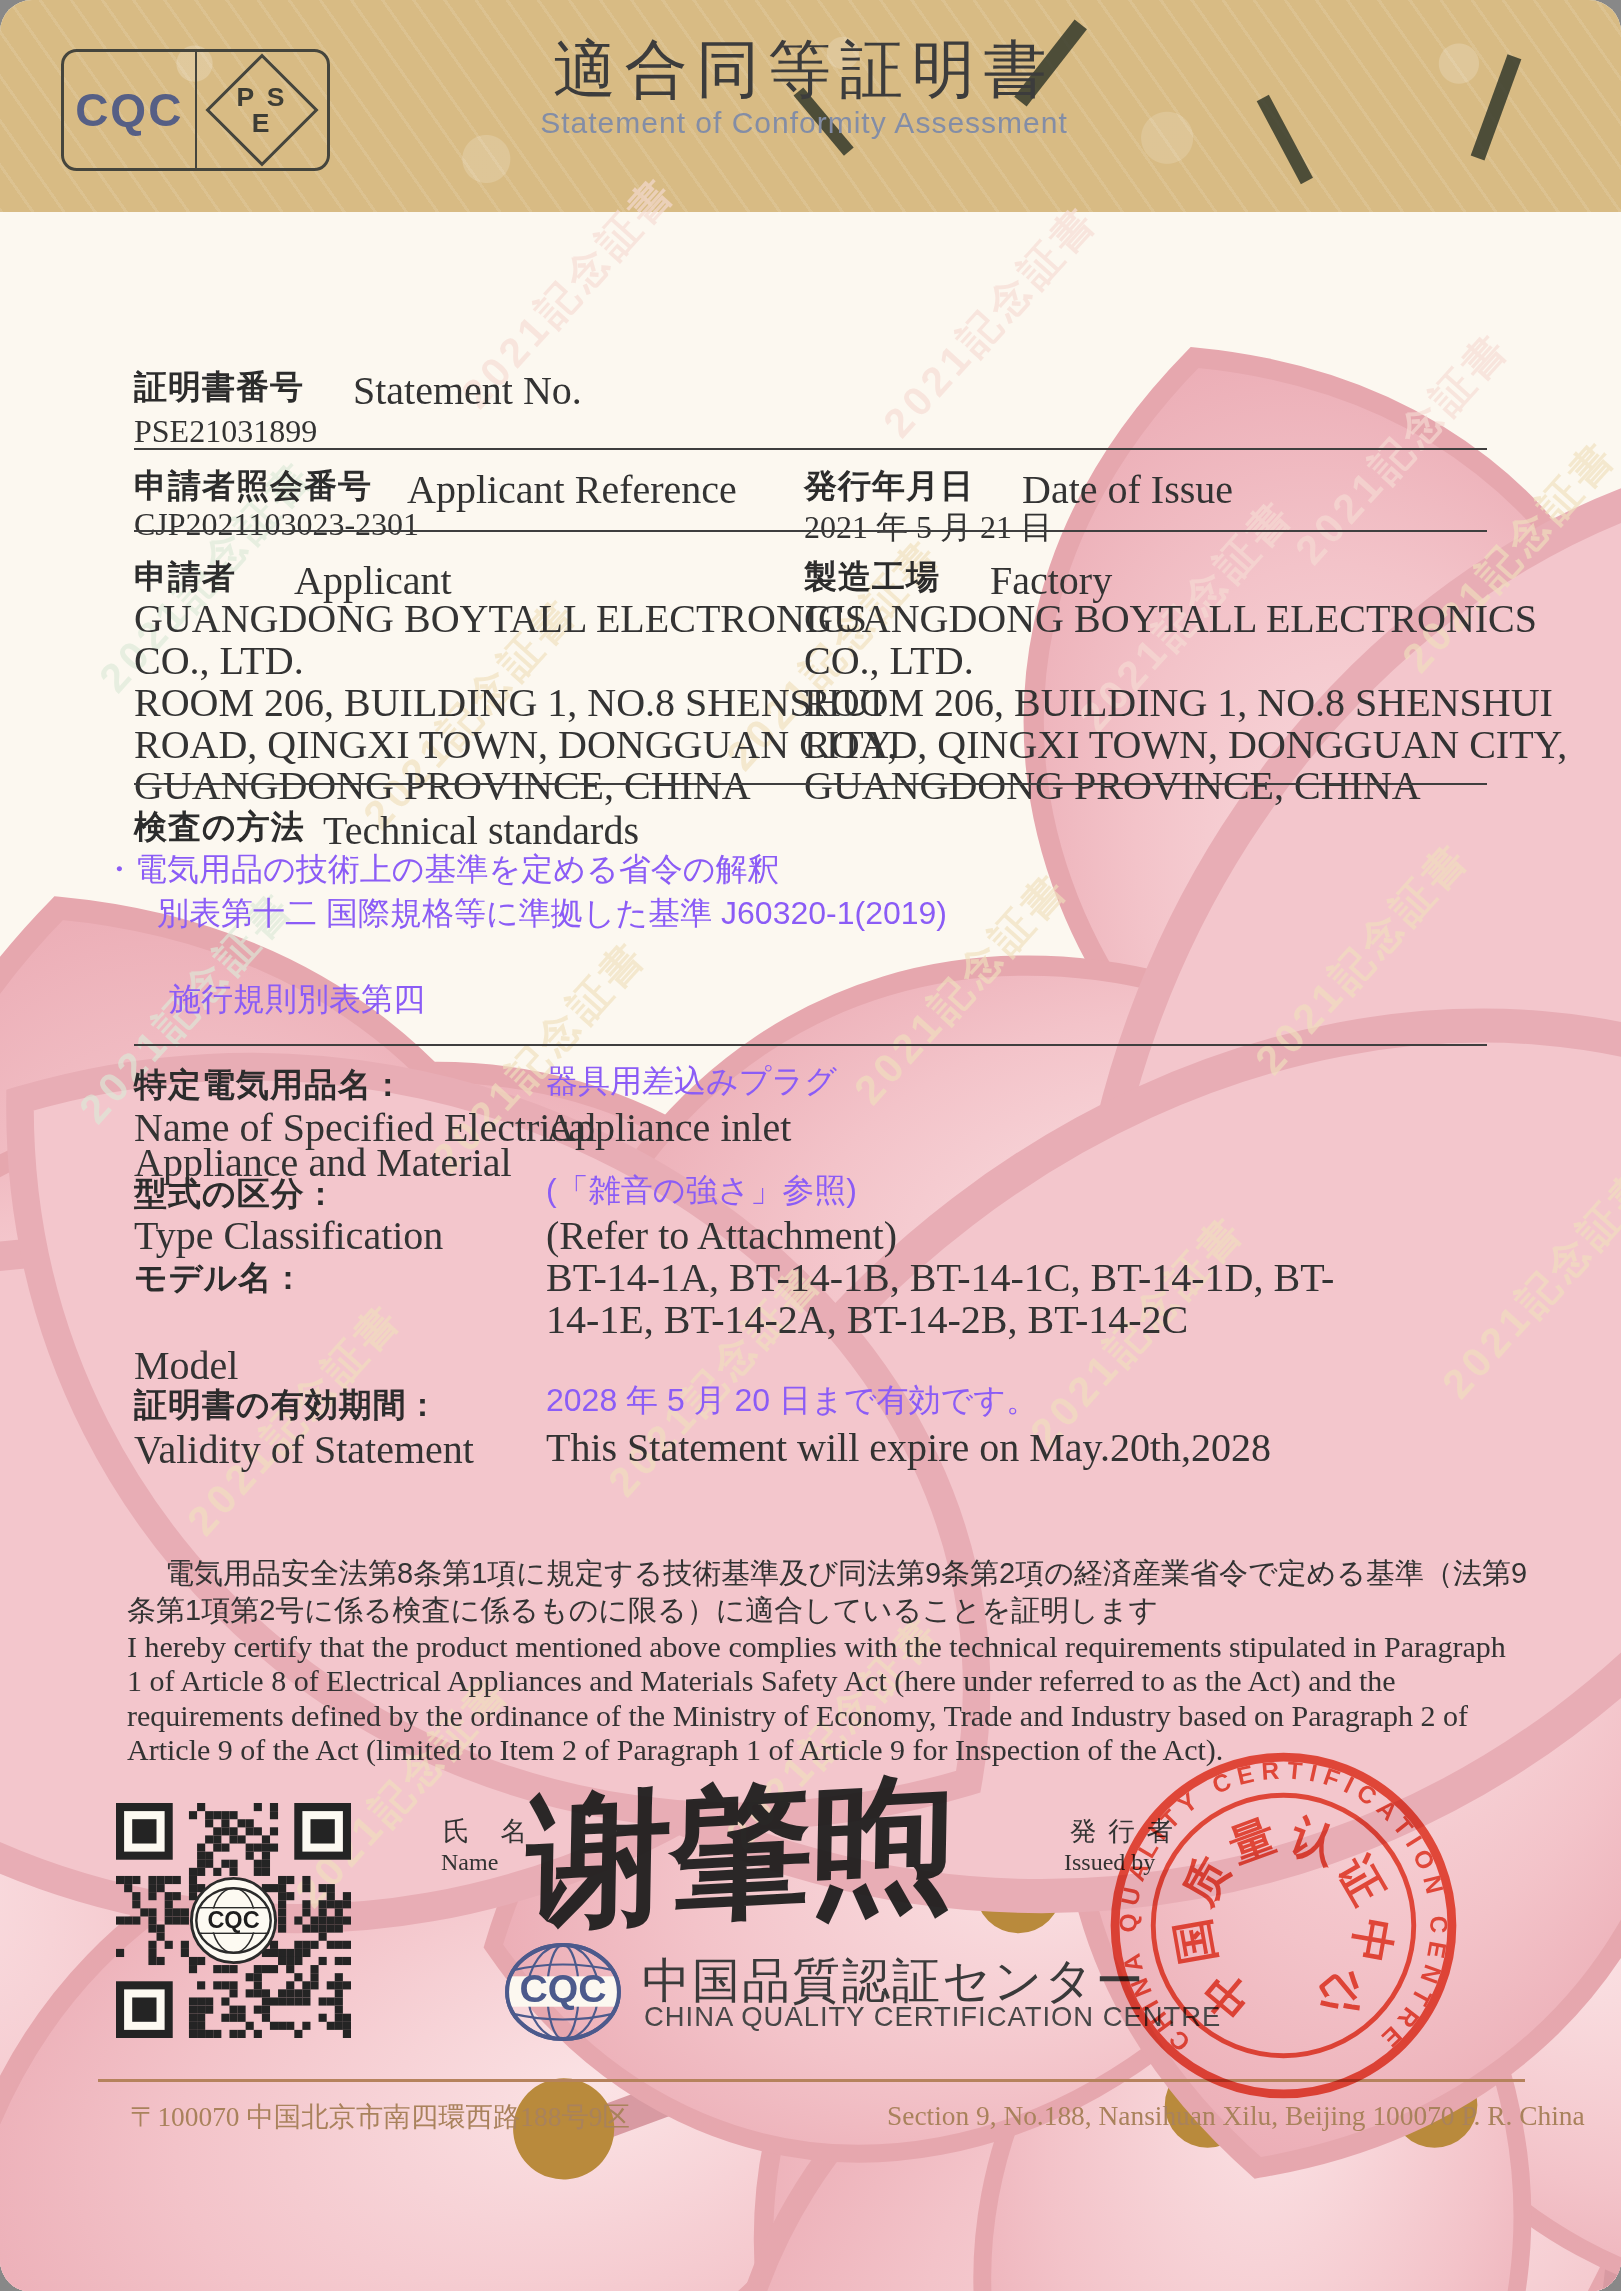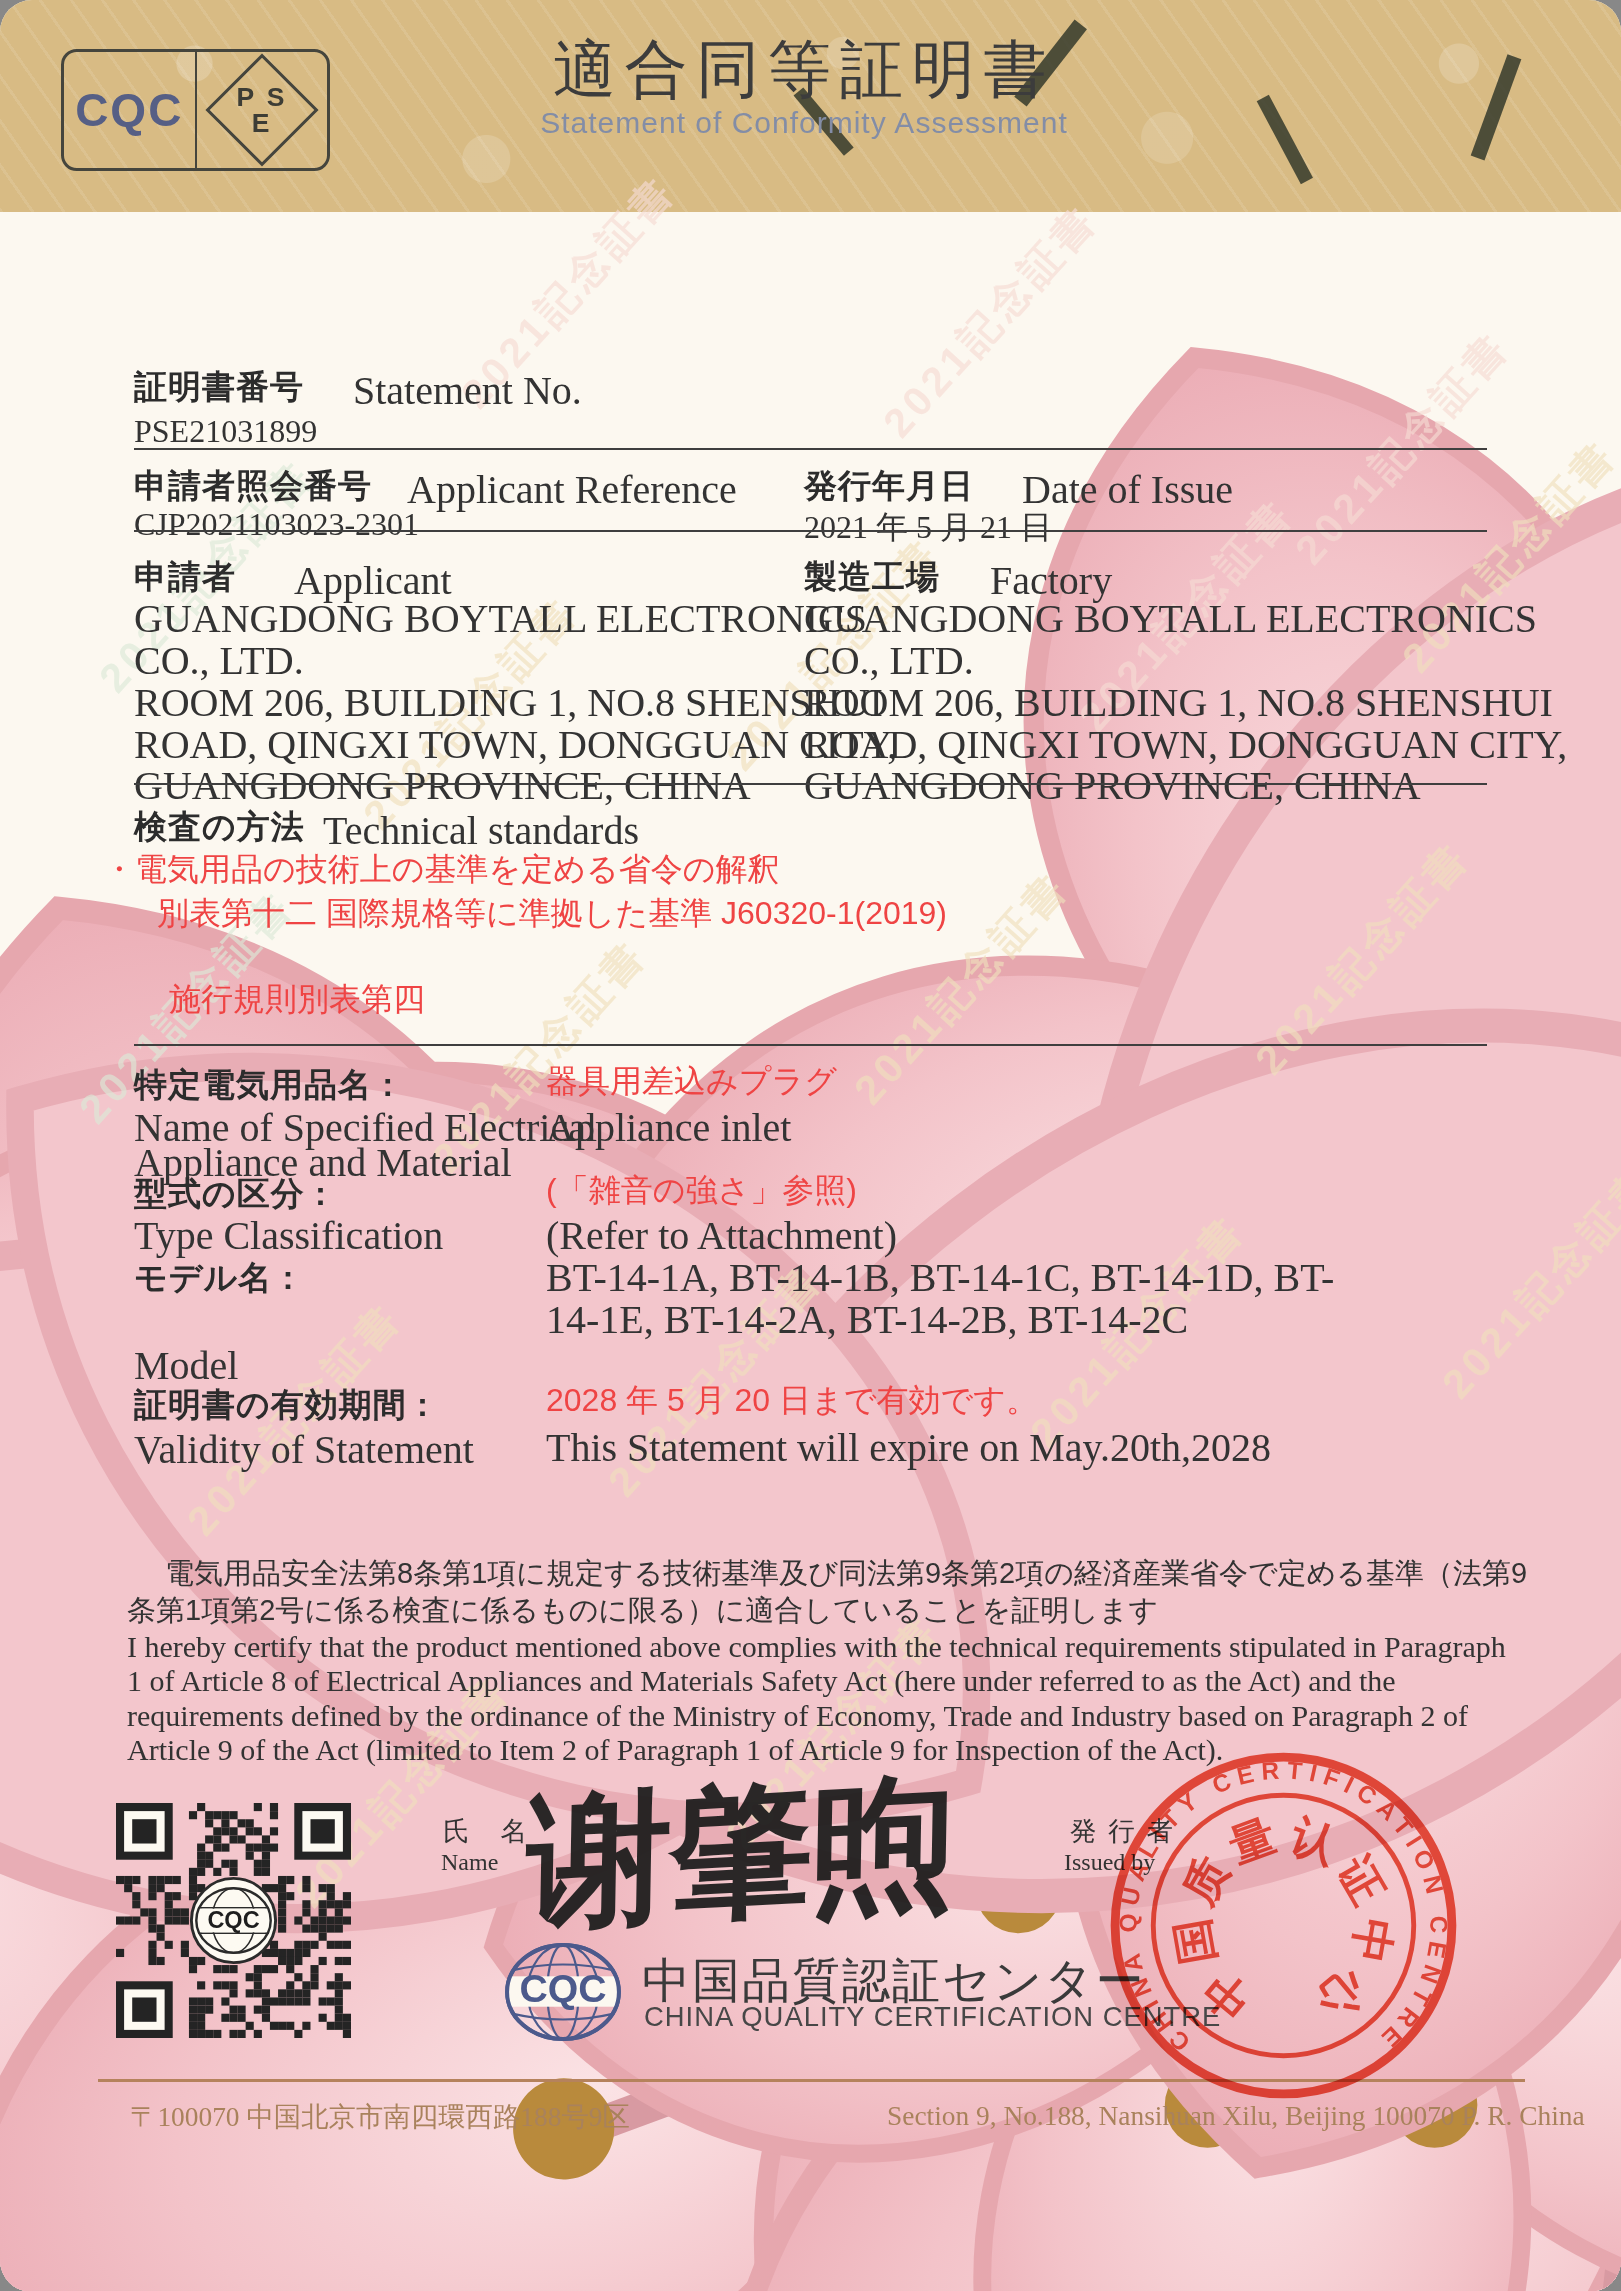--- a/index.html
+++ b/index.html
@@ -23,21 +23,21 @@
   .pse-diamond{width:74px;height:74px;border:3.9px solid #45453d;transform:rotate(45deg);
      display:flex;align-items:center;justify-content:center;}
   .pse-inner{transform:rotate(-45deg);text-align:center;line-height:25.5px;font-weight:bold;
      color:#3d3d35;font-size:26.5px;letter-spacing:2.9px;}
   .title-jp{position:absolute;left:461px;top:27.4px;width:686px;text-align:center;z-index:2;
      font-family:"Liberation Serif",serif;font-size:63px;letter-spacing:8.8px;color:#3c3c3c;font-weight:500;}
   .subtitle-en{position:absolute;left:461px;top:106px;width:686px;text-align:center;z-index:2;
      font-size:30px;color:#838da6;letter-spacing:1px;}
   
   .jp{position:absolute;font-size:33px;color:#2c2c2c;font-weight:600;letter-spacing:1px;z-index:2;white-space:nowrap;}
-  .jpn{position:absolute;font-size:32px;color:#ef4444;font-weight:500;z-index:2;white-space:nowrap;}
+  .jpn{position:absolute;font-size:32px;color:#8b5cf6;font-weight:500;z-index:2;white-space:nowrap;}
   .en{position:absolute;font-family:"Liberation Serif",serif;font-size:40px;color:#333;z-index:2;white-space:nowrap;}
   .val{position:absolute;font-family:"Liberation Serif",serif;font-size:32px;color:#333;z-index:2;white-space:nowrap;}
   .decl{position:absolute;font-size:29px;color:#333;z-index:2;white-space:nowrap;}
   .decl.serif{font-family:"Liberation Serif",serif;font-size:30px;}
   .rule{position:absolute;left:134px;width:1353px;height:2px;background:#3f3f3f;z-index:2;}
   .footer-rule{position:absolute;left:98px;top:2079px;width:1427px;height:2.9px;background:#b5825c;z-index:2;}
   .footer-txt{position:absolute;font-size:27.4px;color:#a9825c;z-index:2;white-space:nowrap;
      font-family:"Liberation Serif",serif;}
   
   .sig{position:absolute;left:527px;top:1756px;z-index:3;font-family:"Liberation Serif",serif;

